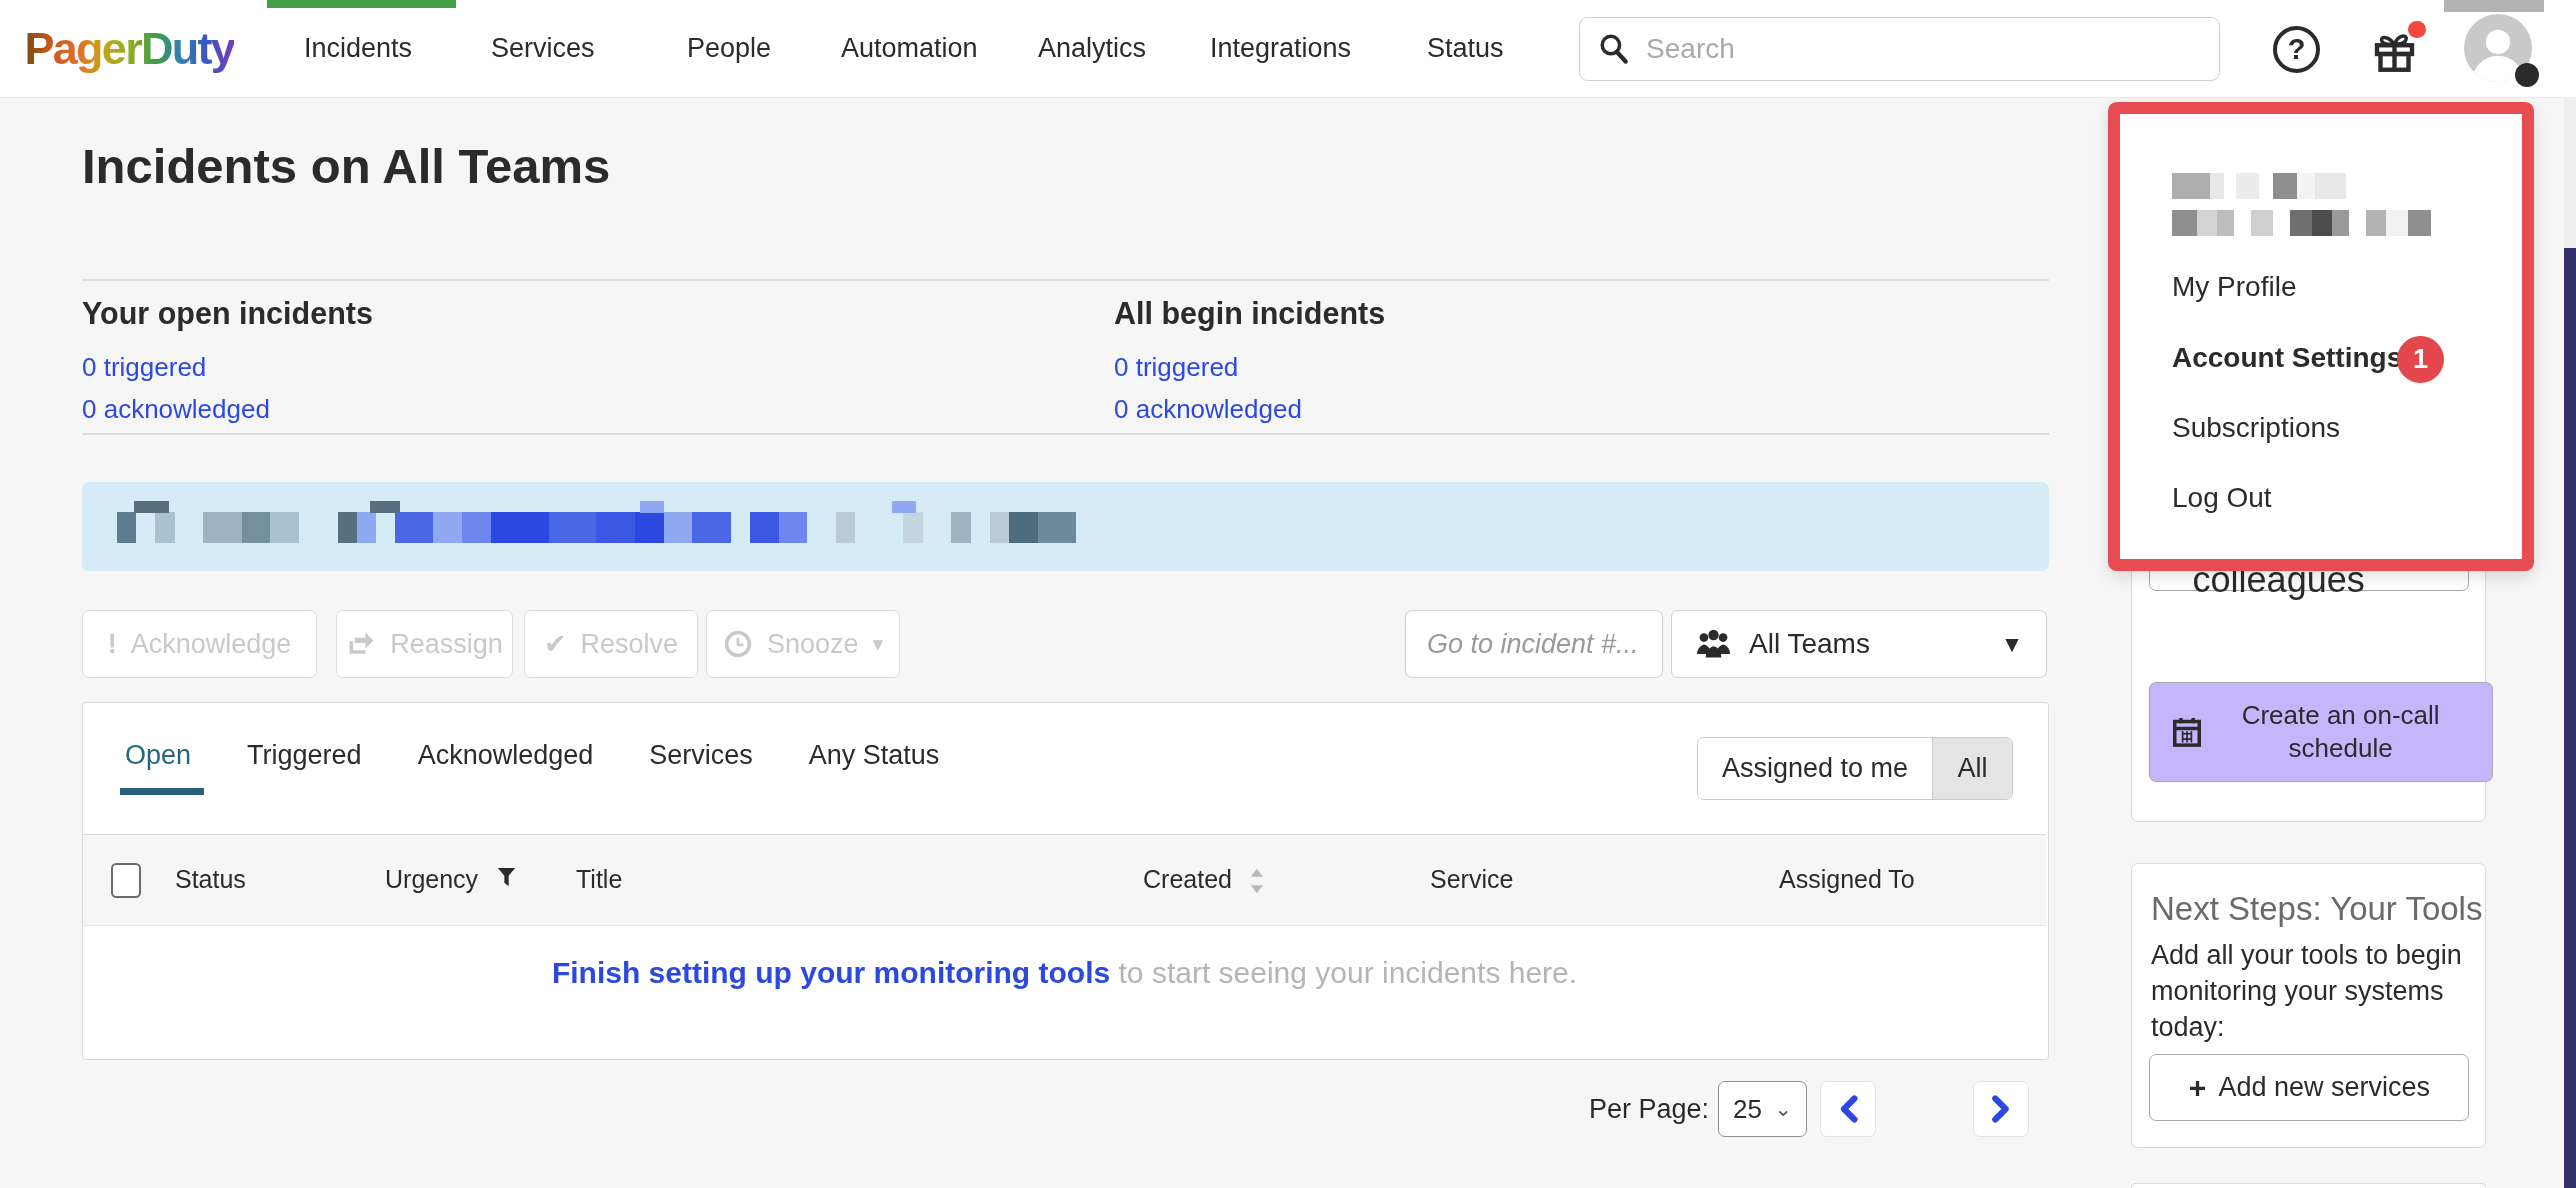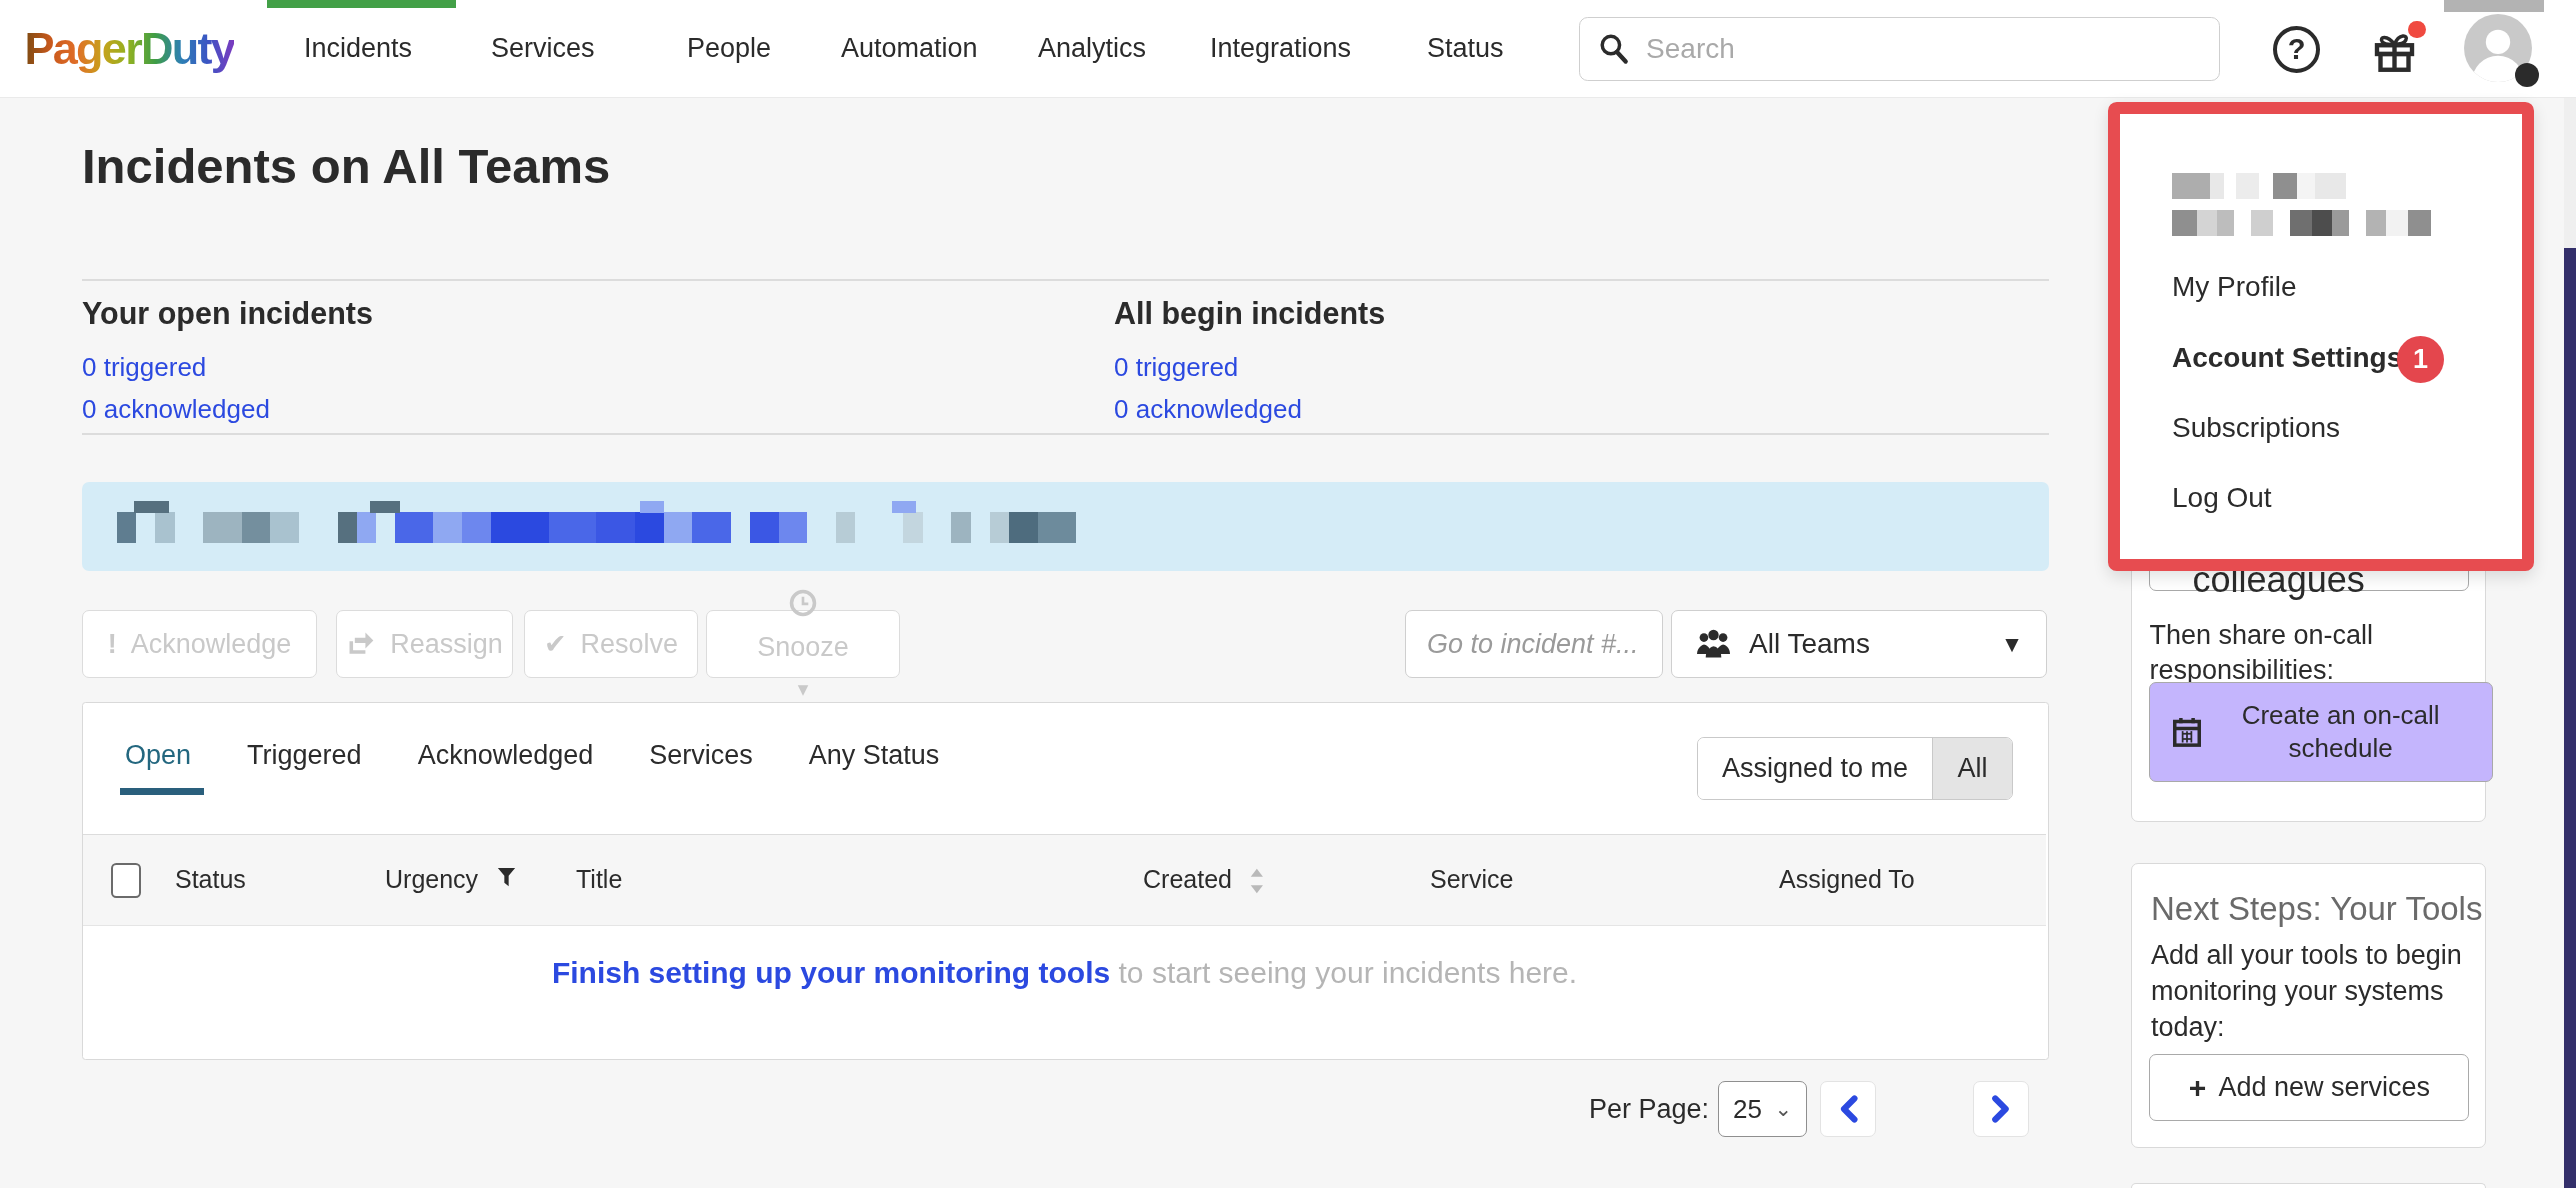--- a/index.html
+++ b/index.html
@@ -226,21 +226,21 @@
           <path d="M6 14 v12 h16" fill="none" stroke="#c9c9c9" stroke-width="4"></path>
           <path d="M10 10 h12 v-6 l9 9 -9 9 v-6 h-12 z" fill="#c9c9c9"></path>
         </svg>
     </span>
     <span>Reassign</span>
   </div>
   <div class="btn" style="left:524px; width:174px;">
     <span>✔</span>
     <span>Resolve</span>
   </div>
-  <div class="btn" style="left:706px; width:194px;flex-direction:column;">
+  <div class="btn" style="left:706px; width:194px;">
     <span>
       <svg width="30" height="30" viewBox="0 0 34 34">
           <circle cx="17" cy="17" r="13" fill="none" stroke="#c9c9c9" stroke-width="4"></circle>
           <path d="M17 10 v8 h6" fill="none" stroke="#c9c9c9" stroke-width="3"></path>
         </svg>
     </span>
     <span>Snooze</span>
     <span style="font-size:21px;">▾</span>
   </div>
 
@@ -326,21 +326,20 @@
       <span>
         <svg width="30" height="26" viewBox="0 0 34 30">
             <circle cx="14" cy="9" r="6" fill="#2b2b2b"></circle>
             <path d="M3 28 c0-9 8-12 11-12 c3 0 11 3 11 12 z" fill="#2b2b2b"></path>
             <line x1="28" y1="6" x2="28" y2="16" stroke="#2b2b2b" stroke-width="3"></line>
             <line x1="23" y1="11" x2="33" y2="11" stroke="#2b2b2b" stroke-width="3"></line>
           </svg>
       </span>
       <span>Add your colleagues</span>
     </div>
-    <div class="share-text">Then share on-call responsibilities:</div>
     <div class="schedule-btn">
       <span style="display:flex; align-items:center; gap:10.5px;">
         <span>
           <svg width="28" height="30" viewBox="0 0 32 34">
               <rect x="2" y="5" width="28" height="27" fill="none" stroke="#2b2b2b" stroke-width="4"></rect>
               <line x1="2" y1="13" x2="30" y2="13" stroke="#2b2b2b" stroke-width="4"></line>
               <line x1="9" y1="1" x2="9" y2="7" stroke="#2b2b2b" stroke-width="4"></line>
               <line x1="23" y1="1" x2="23" y2="7" stroke="#2b2b2b" stroke-width="4"></line>
               <line x1="11" y1="19" x2="21" y2="19" stroke="#2b2b2b" stroke-width="2"></line>
               <line x1="11" y1="25" x2="21" y2="25" stroke="#2b2b2b" stroke-width="2"></line>

